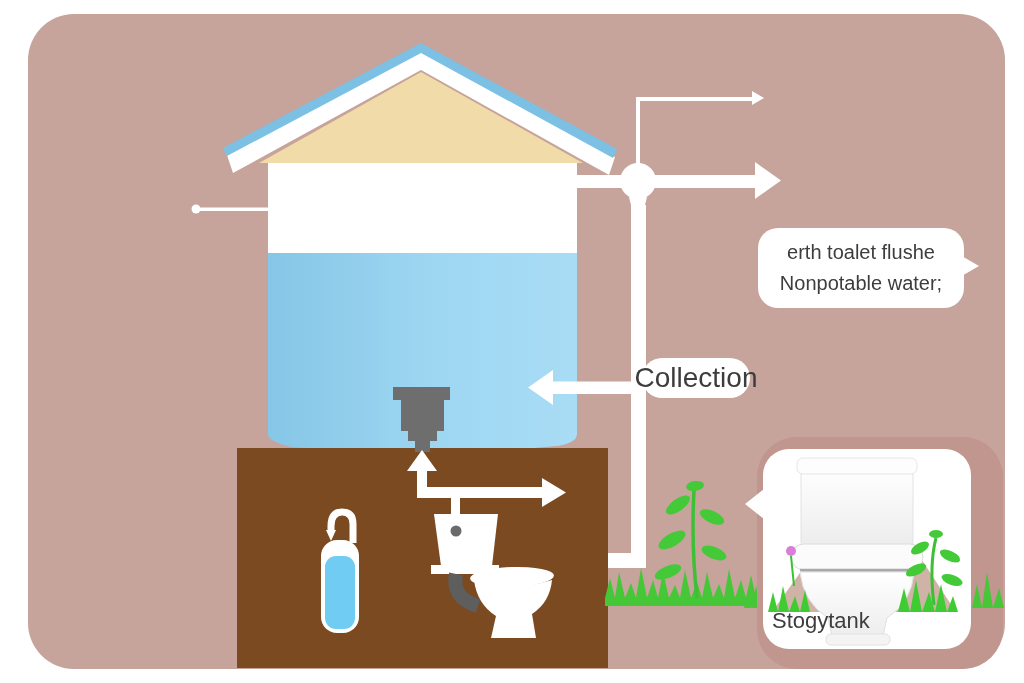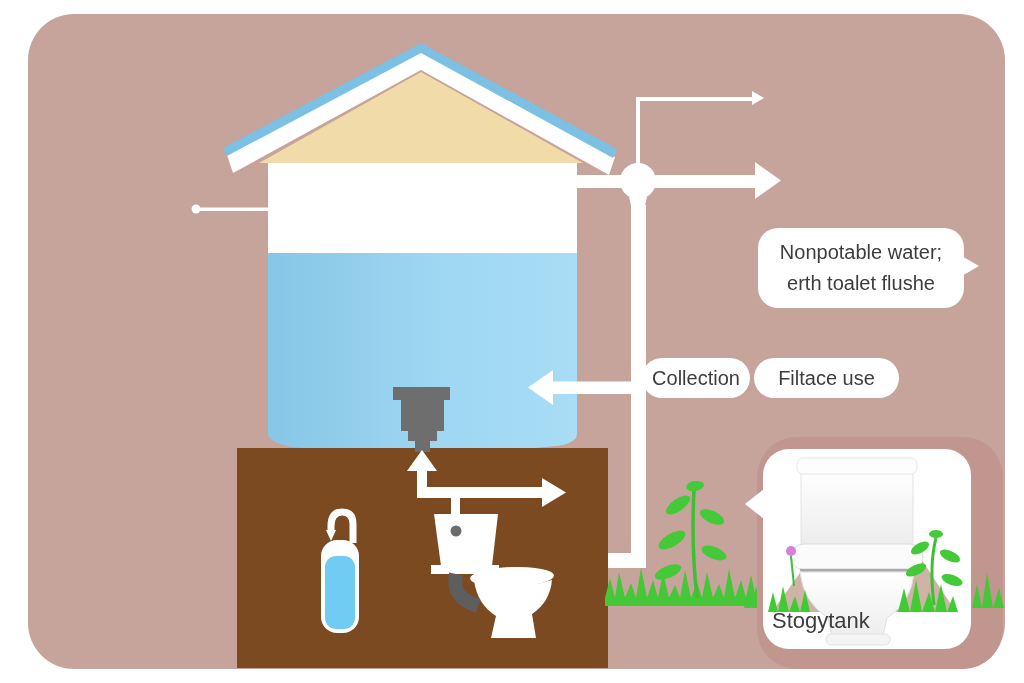--- a/index.html
+++ b/index.html
@@ -6,21 +6,21 @@
   #stage{
     position:relative;width:1024px;height:683px;background:#ffffff;
     font-family:"Liberation Sans", sans-serif;overflow:hidden;
   }
   #art{position:absolute;left:0;top:0;}
   .label{
     position:absolute;background:#ffffff;color:#3d3d3d;
     display:flex;align-items:center;justify-content:center;
     font-family:"Liberation Sans", sans-serif;
   }
-  .pill{height:40px;border-radius:20px;font-size:20px;}
+  .pill{height:40px;border-radius:20px;font-size:28px;}
   #bubble{
     left:758px;top:228px;width:206px;height:80px;border-radius:20px;
     flex-direction:column;justify-content:center;align-items:center;
     font-size:20px;line-height:31px;text-align:center;
   }
   #pill-collection{left:642px;top:358px;width:108px;}
   #pill-filtace{left:754px;top:358px;width:145px;}
   #label-storage{
     position:absolute;left:772px;top:608px;width:200px;text-align:left;
     color:#3d3d3d;font-size:22px;background:transparent;
@@ -168,29 +168,26 @@
       <polygon points="898,612 904,588 910,612 916,580 922,612 929,592 935,612 941,584 947,612 953,596 958,612" fill="#3fcc33"></polygon>
     </g>
   </g>
 
   <polygon points="972,608 977,584 982,608 987,572 993,608 999,588 1004,608" fill="#45c737"></polygon>
 
   <polygon points="960,255 960,277 979,266" fill="#ffffff"></polygon>
 </svg>
 
 <div id="bubble" class="label">
+  <span>erth toalet flushe</span>
   <span>Nonpotable water;</span>
-  <span>erth toalet flushe</span>
 </div>
 
 <div id="pill-collection" class="label pill">
   <span>Collection</span>
 </div>
 
-<div id="pill-filtace" class="label pill">
-  <span>Filtace use</span>
-</div>
 
 <div id="label-storage">
   <span>Stogytank</span>
 </div>
 
 </div>
 
 </body></html>

